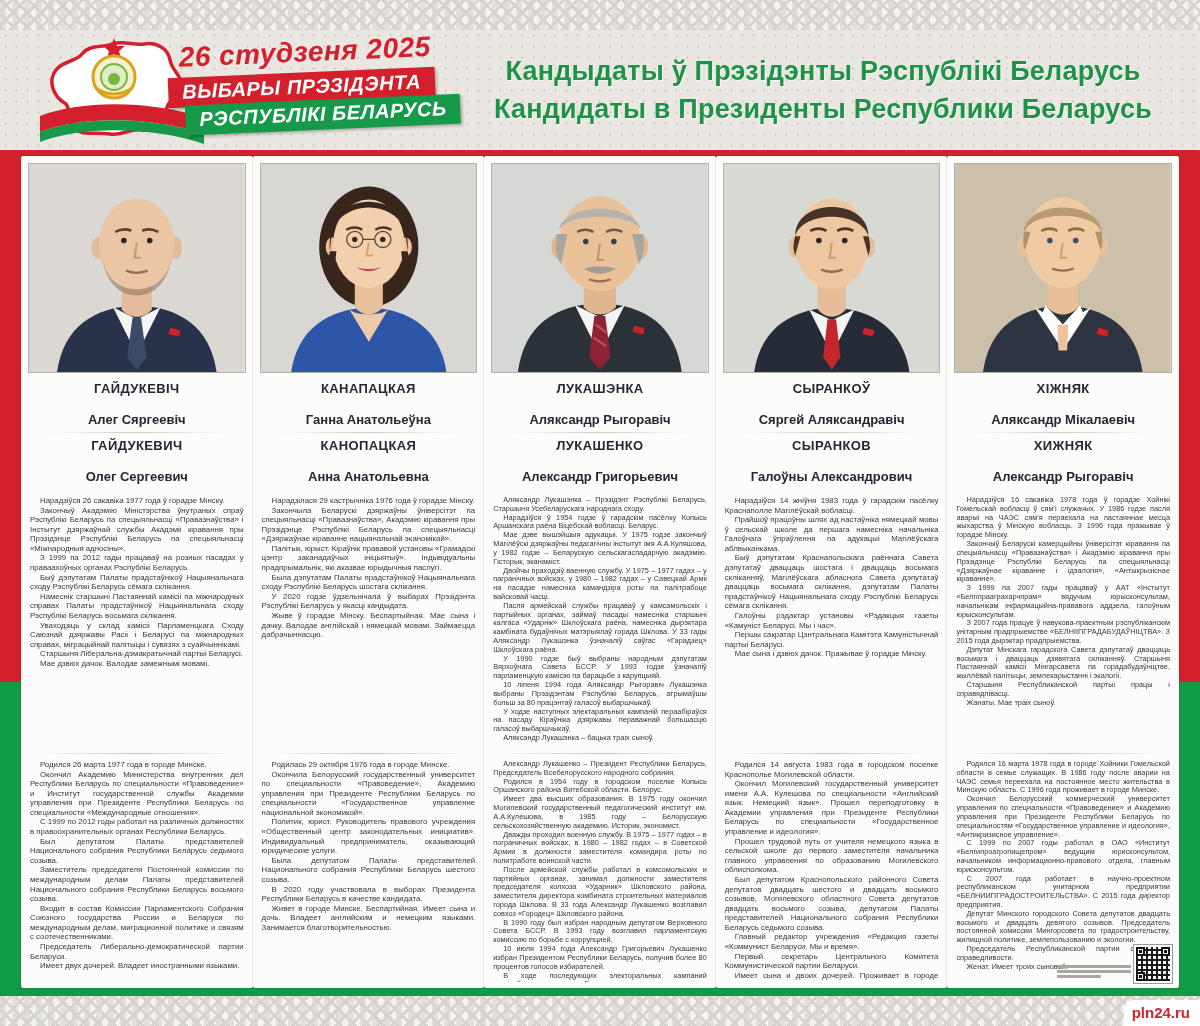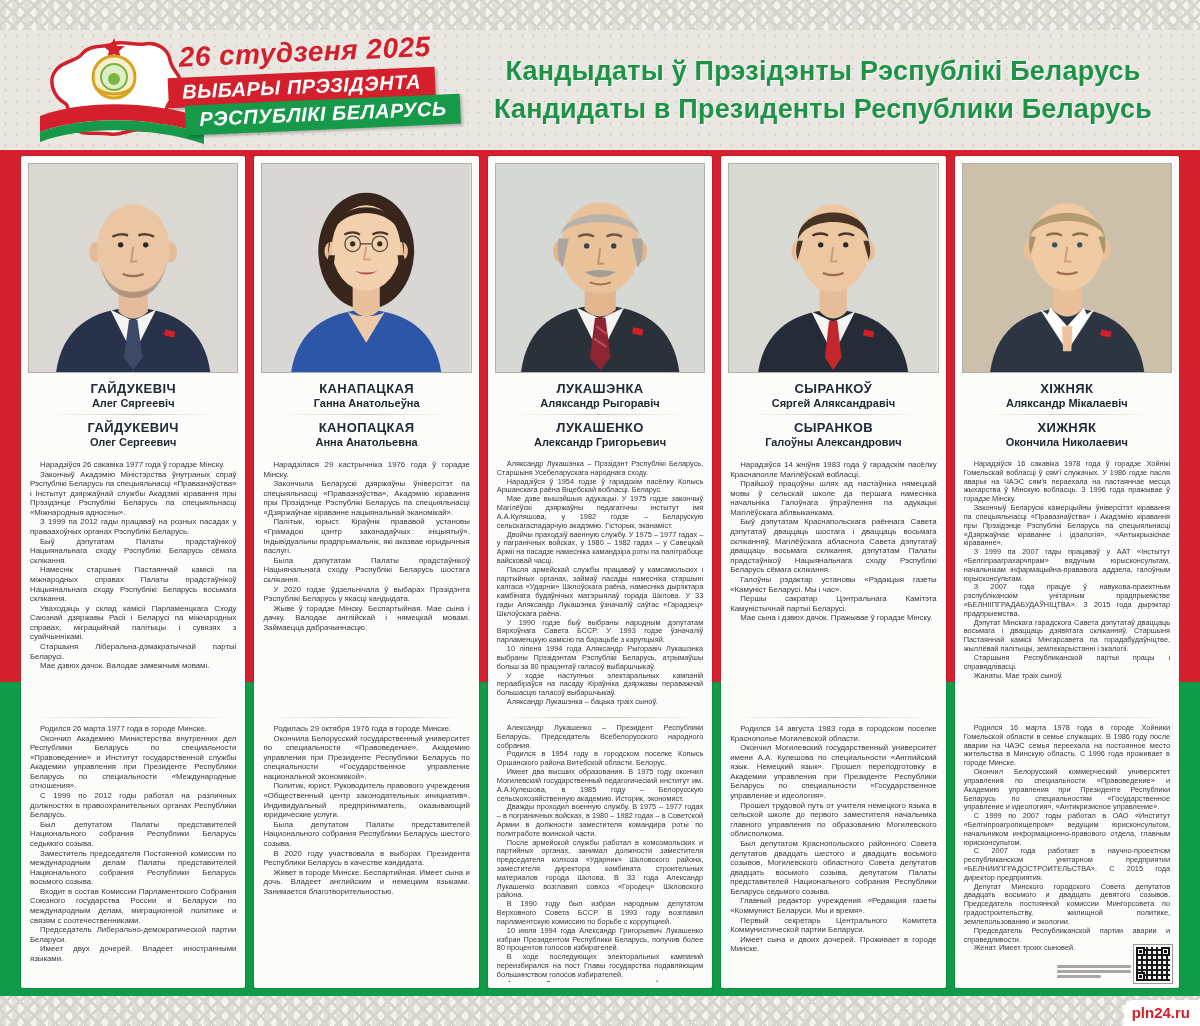--- a/index.html
+++ b/index.html
@@ -28,28 +28,28 @@
   .banner.red{background:#d3202c;margin-top:4px;}
   .banner.green{background:#17994a;margin-top:-2px;margin-left:16px;}
   .titles{flex:1;display:flex;flex-direction:column;align-items:center;
     justify-content:space-between;gap:7px;padding-right:24px;}
   .title-line{color:#1e9348;font-weight:bold;font-size:27px;letter-spacing:.2px;
     text-shadow:1px 1px 0 rgba(255,255,255,.8);white-space:nowrap;}
   
   .bands{position:absolute;top:150px;left:0;width:1200px;height:846px;
     background:linear-gradient(180deg,#d3202c 0,#d3202c 532px,#0f9b47 532px,#0f9b47 100%);}
   .cards{position:absolute;top:150px;left:0;width:1200px;height:846px;
-    display:flex;gap:9px;padding:6px 21px 8px;box-sizing:border-box;}
+    display:flex;padding:6px 21px 8px;box-sizing:border-box;}
   .card{flex:1 1 0;background:#fcfcfb;border-radius:2px;position:relative;
     display:flex;flex-direction:column;box-shadow:0 0 0 1px rgba(0,0,0,.08);overflow:hidden;}
   .photo{height:208px;margin:7px 7px 3px;border:1px solid #b3b0ab;overflow:hidden;flex:0 0 auto;}
   .photo svg{display:block;width:100%;height:100%;}
   .names{text-align:center;padding:5px 4px 3px;flex:0 0 auto;}
   .surname{font-size:13px;font-weight:bold;color:#232833;letter-spacing:.4px;}
-  .given{font-size:11px;font-weight:bold;color:#232833;margin-top:1px;}
+  .given{font-size:13px;font-weight:bold;color:#232833;margin-top:16px;}
   .name-divider{height:1px;background:linear-gradient(90deg,transparent,#cfccc6,transparent);margin:5px 22px;}
   .bio{font-size:7.8px;line-height:1.23;color:#34383c;text-align:justify;padding:0 9px;}
   .bio p{margin:0;text-indent:10px;}
   .card.dense .bio{font-size:7.35px;line-height:1.2;}
   .bio-by{height:250px;overflow:hidden;margin-top:9px;flex:0 0 auto;}
   .bio-divider{height:1px;background:linear-gradient(90deg,transparent,#c7c4bf,transparent);margin:7px 14px 6px;flex:0 0 auto;}
   .bio-ru{flex:1 1 auto;overflow:hidden;margin-bottom:6px;}
   
   .qr{position:absolute;right:7px;bottom:5px;width:34px;height:34px;background:
     repeating-linear-gradient(0deg,#1a1a1a 0 2px,transparent 2px 5px),
@@ -333,21 +333,21 @@
             <circle cx="112" cy="90" r="2.6" fill="#39506a"></circle>
           <path d="M100,92 L98,106 L104,106" stroke="#d3a074" stroke-width="2" fill="none"></path>
           <path d="M90,116 Q100,120 110,116" stroke="#a06a50" stroke-width="2.2" fill="none"></path>
         </svg>
       </div>
       <div class="names">
         <div class="surname">ХІЖНЯК</div>
         <div class="given">Аляксандр Мікалаевіч</div>
         <div class="name-divider"></div>
         <div class="surname">ХИЖНЯК</div>
-        <div class="given">Окончила Николаевич</div>
+        <div class="given">Александр Рыгоравіч</div>
       </div>
       <div class="bio bio-by">
           <p>Нарадзіўся 16 сакавіка 1978 года ў горадзе Хойнікі Гомельскай вобласці ў сям'і служачых. У 1986 годзе пасля аварыі на ЧАЭС сям'я пераехала на пастаяннае месца жыхарства ў Мінскую вобласць. З 1996 года пражывае ў горадзе Мінску.</p>
           <p>Закончыў Беларускі камерцыйны ўніверсітэт кіравання па спецыяльнасці «Правазнаўства» і Акадэмію кіравання пры Прэзідэнце Рэспублікі Беларусь па спецыяльнасці «Дзяржаўнае кіраванне і ідэалогія», «Антыкрызіснае кіраванне».</p>
           <p>З 1999 па 2007 гады працаваў у ААТ «Інстытут «Белгіпрааграхарчпрам» вядучым юрысконсультам, начальнікам інфармацыйна-прававога аддзела, галоўным юрысконсультам.</p>
           <p>З 2007 года працуе ў навукова-праектным рэспубліканскім унітарным прадпрыемстве «БЕЛНІІПГРАДАБУДАЎНІЦТВА». З 2015 года дырэктар прадпрыемства.</p>
           <p>Дэпутат Мінскага гарадскога Савета дэпутатаў дваццаць восьмага і дваццаць дзявятага скліканняў. Старшыня Пастаяннай камісіі Мінгарсавета па горадабудаўніцтве, жыллёвай палітыцы, землекарыстанні і экалогіі.</p>
           <p>Старшыня Республиканской партыі працы і справядлівасці.</p>
           <p>Жанаты. Мае траіх сыноў.</p>
         </div>

